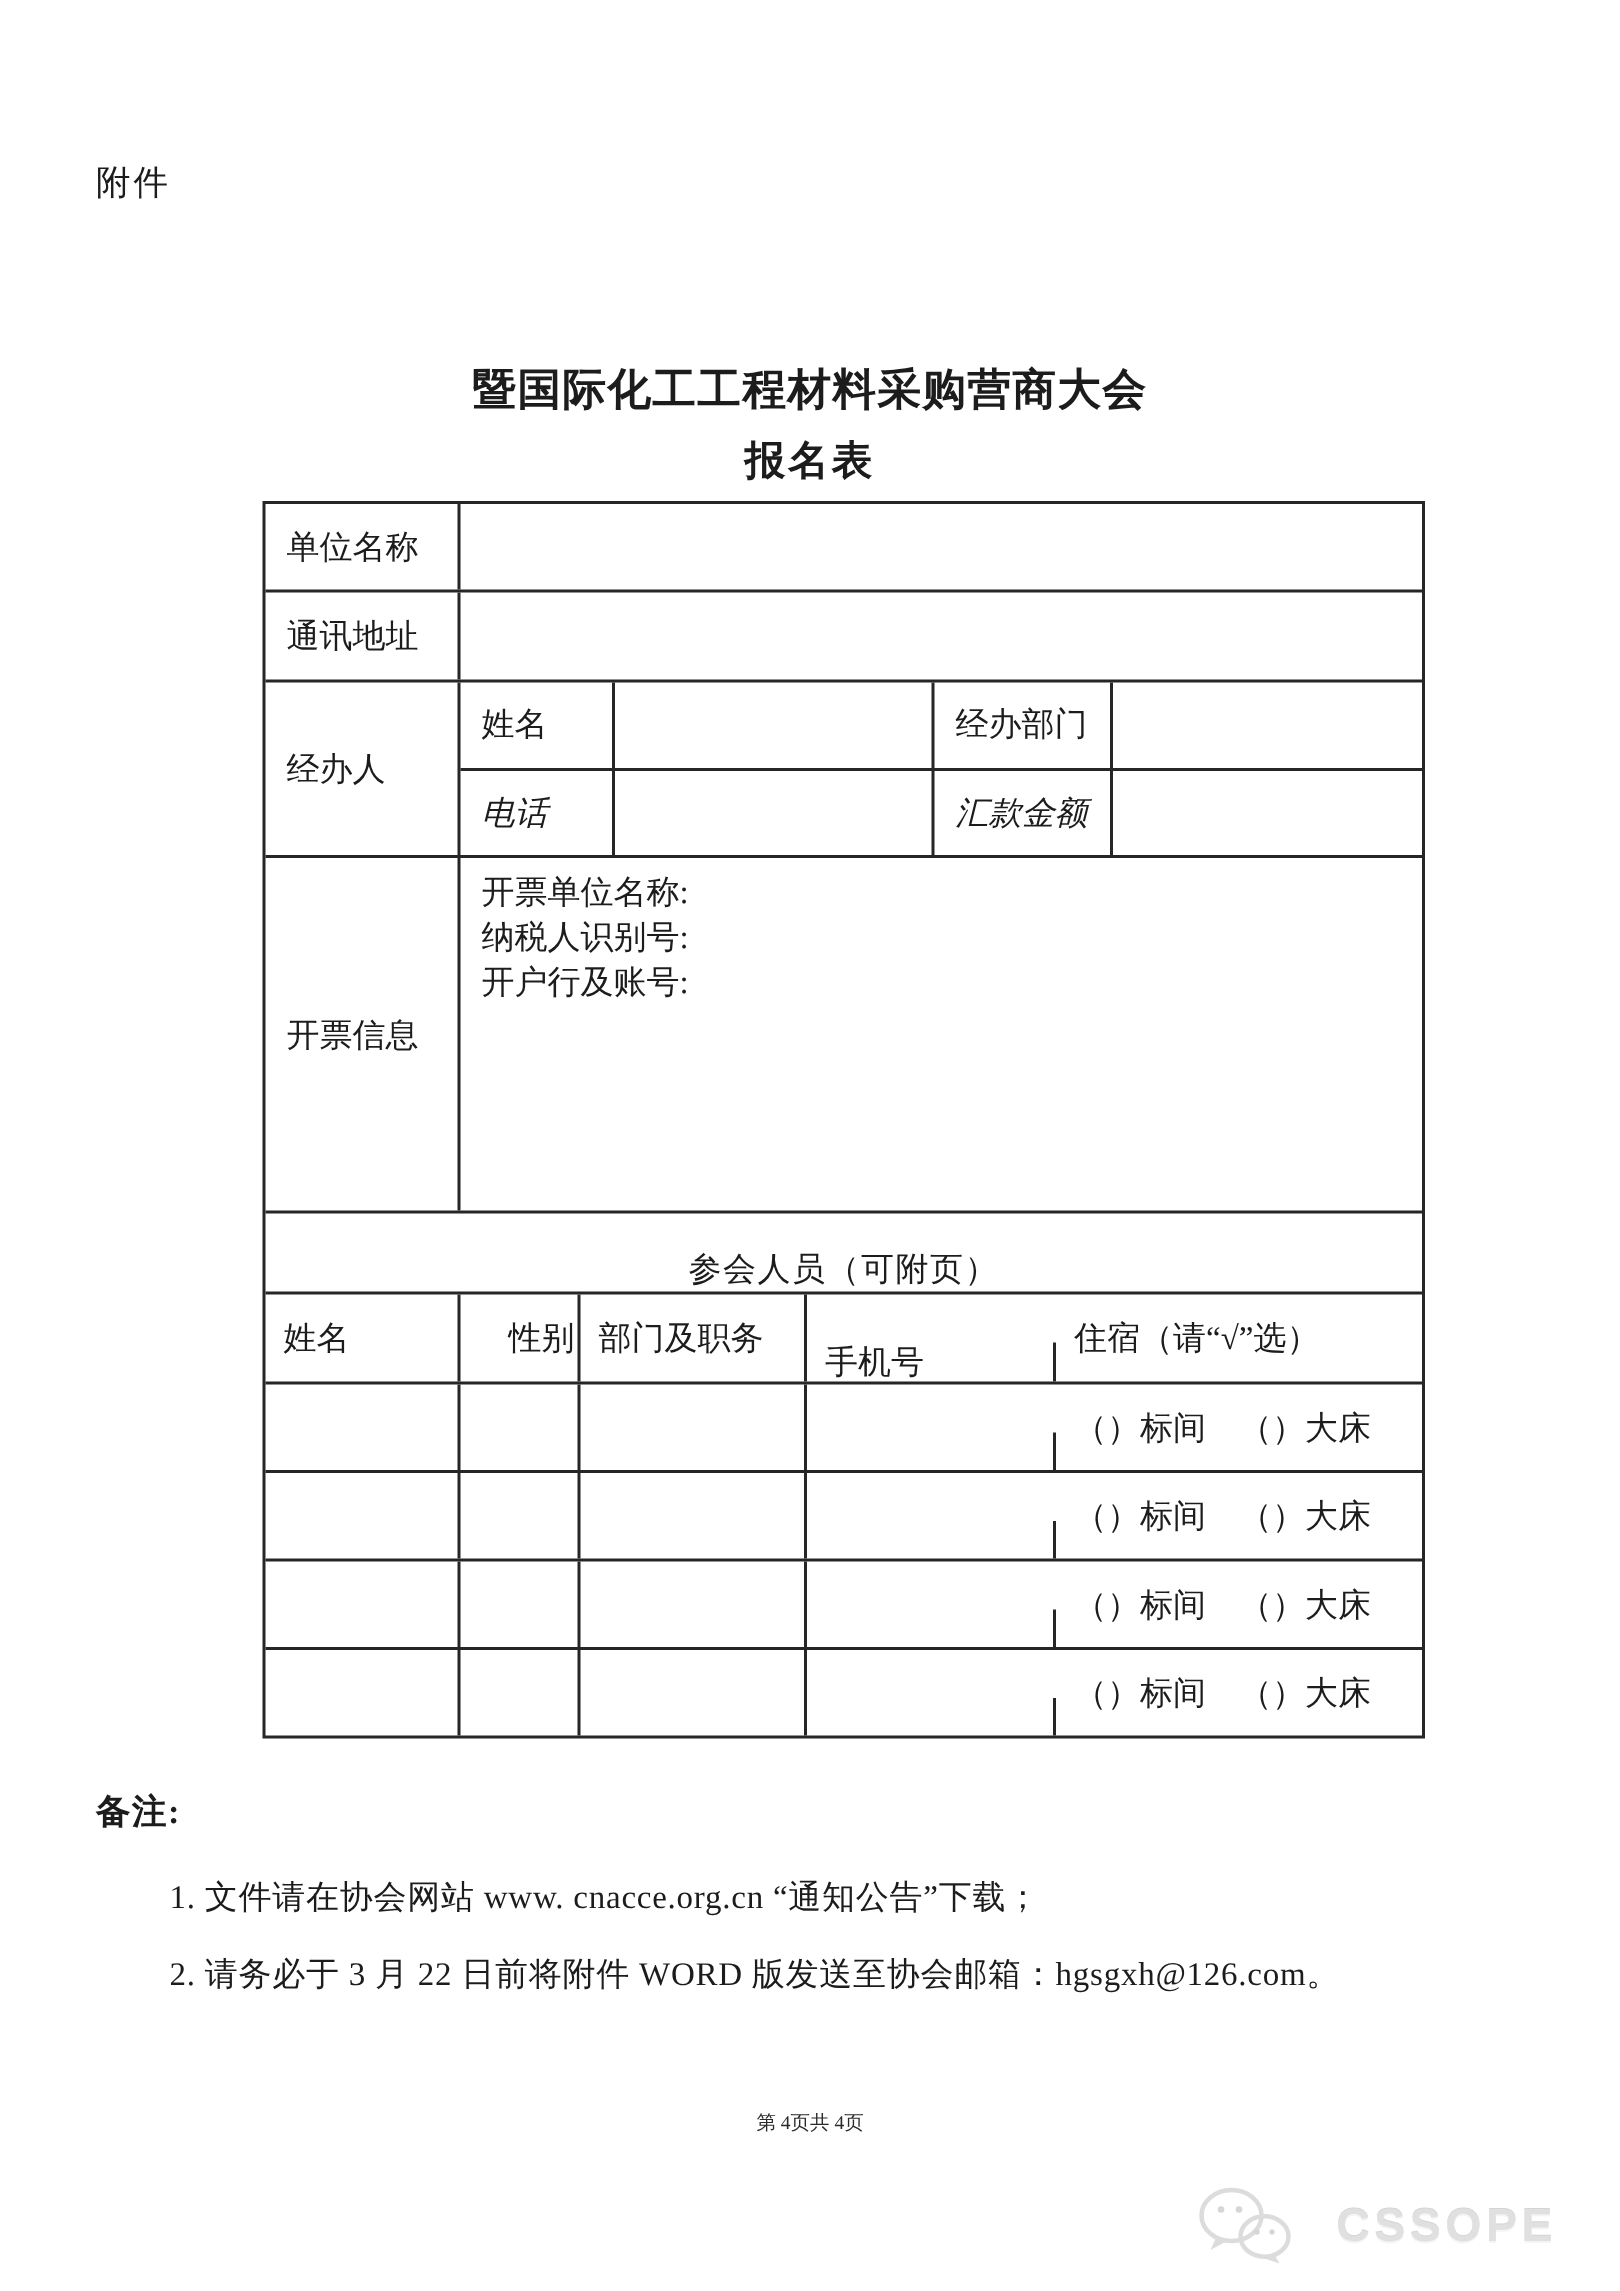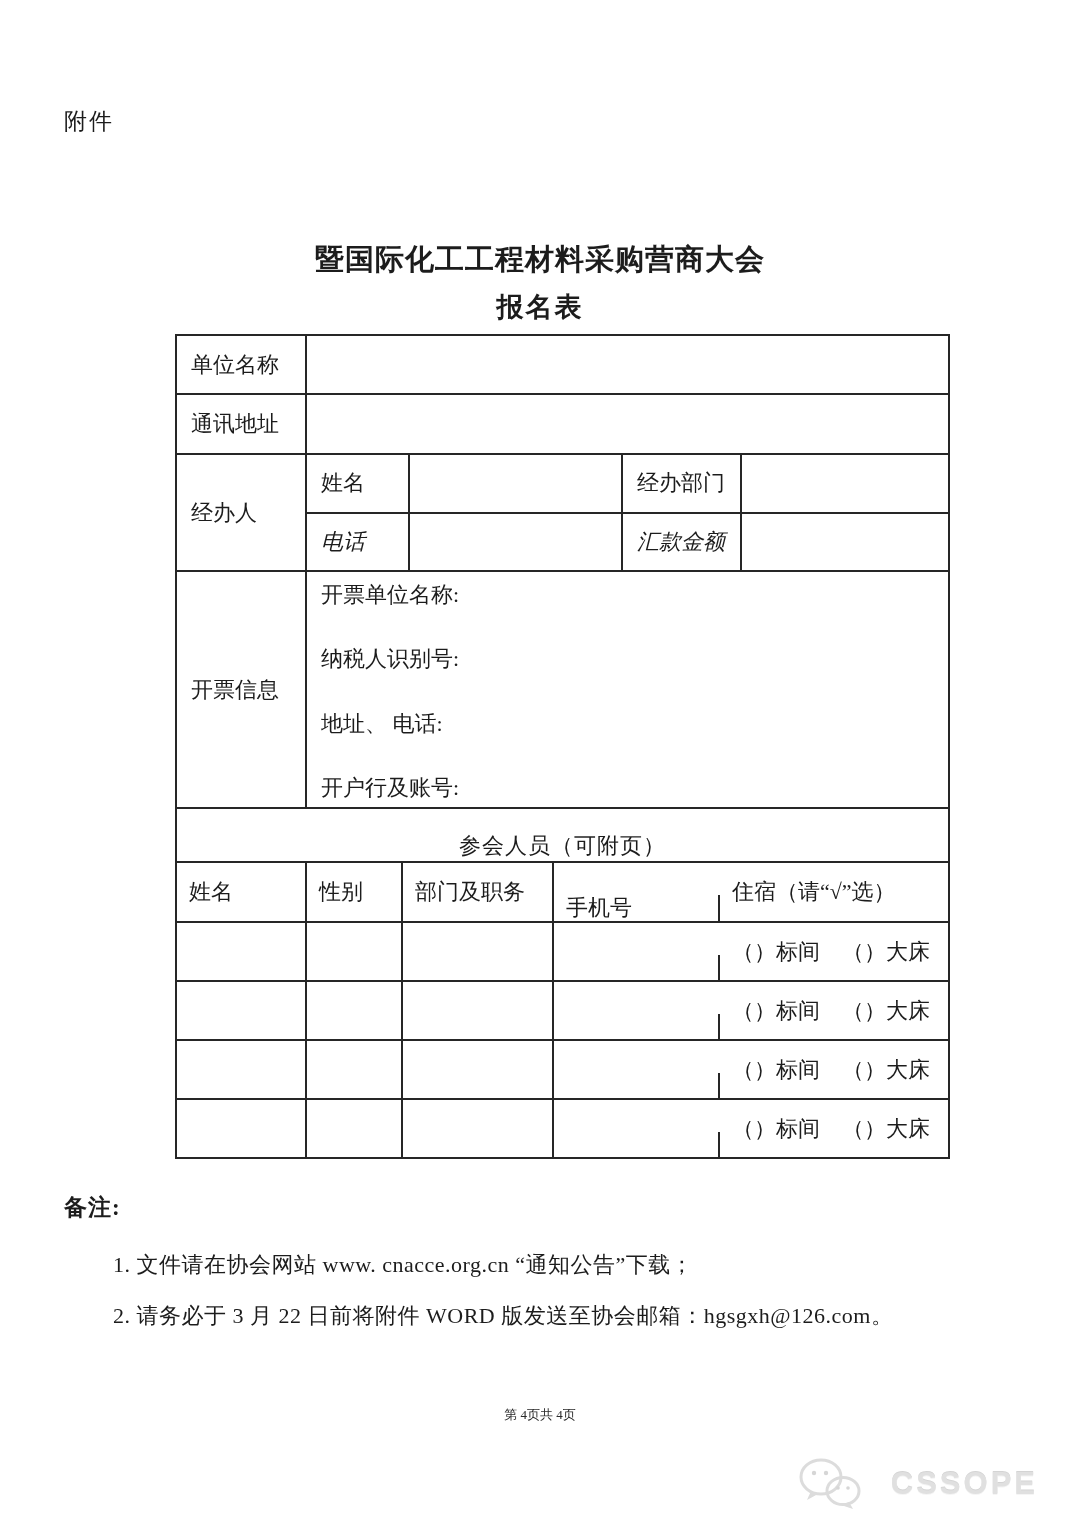--- a/index.html
+++ b/index.html
@@ -52,29 +52,29 @@
   .subrow{display:flex;flex:1;border-bottom:2px solid var(--bc);}
   .sub .subrow:last-child{border-bottom:none;font-style:italic;}
   .w-sub1{width:103px;flex:none;}
   .w-sub2{width:213px;flex:none;}
   .w-sub3{width:119px;flex:none;}
 
   .h-handler{height:115px;}
   .h-invoice{height:235px;}
   .invoice-content{
     flex:1;display:flex;flex-direction:column;
-    justify-content:space-between;
+    justify-content:flex-start;
     padding:8px 0 4px 14px;
   }
   .h-section{height:52px;align-items:flex-end;}
   .section-cell{flex:1;display:flex;align-items:center;justify-content:center;
     letter-spacing:1px;padding-left:0;}
 
   .w-a1{width:130px;flex:none;}
-  .w-a2{width:96px;flex:none;}
+  .w-a2{width:60px;flex:none;margin-left:20px;}
   .w-a3{width:151px;flex:none;}
   .w-a4{width:166px;flex:none;margin-top:32px;}
   .td.pad12{padding-left:12px;}
 
   .notes-label{position:absolute;left:64px;top:1192px;font-size:23px;font-weight:700;letter-spacing:1px;}
   .note-item{position:absolute;left:113px;font-size:22px;letter-spacing:0.5px;}
   .note-1{top:1250px;}
   .note-2{top:1301px;}
 
   .page-footer{
@@ -132,21 +132,20 @@
           <div class="td fill last empty"></div>
         </div>
       </div>
     </div>
 
     <div class="tr h-invoice">
       <div class="td w-label">开票信息</div>
       <div class="invoice-content">
         <div>开票单位名称:</div>
         <div>纳税人识别号:</div>
-        <div>地址、 电话:</div>
         <div>开户行及账号:</div>
       </div>
     </div>
 
     <div class="tr h-section">
       <div class="td section-cell last">参会人员（可附页）</div>
     </div>
 
     <div class="tr h58">
       <div class="td w-a1 pad12">姓名</div>

